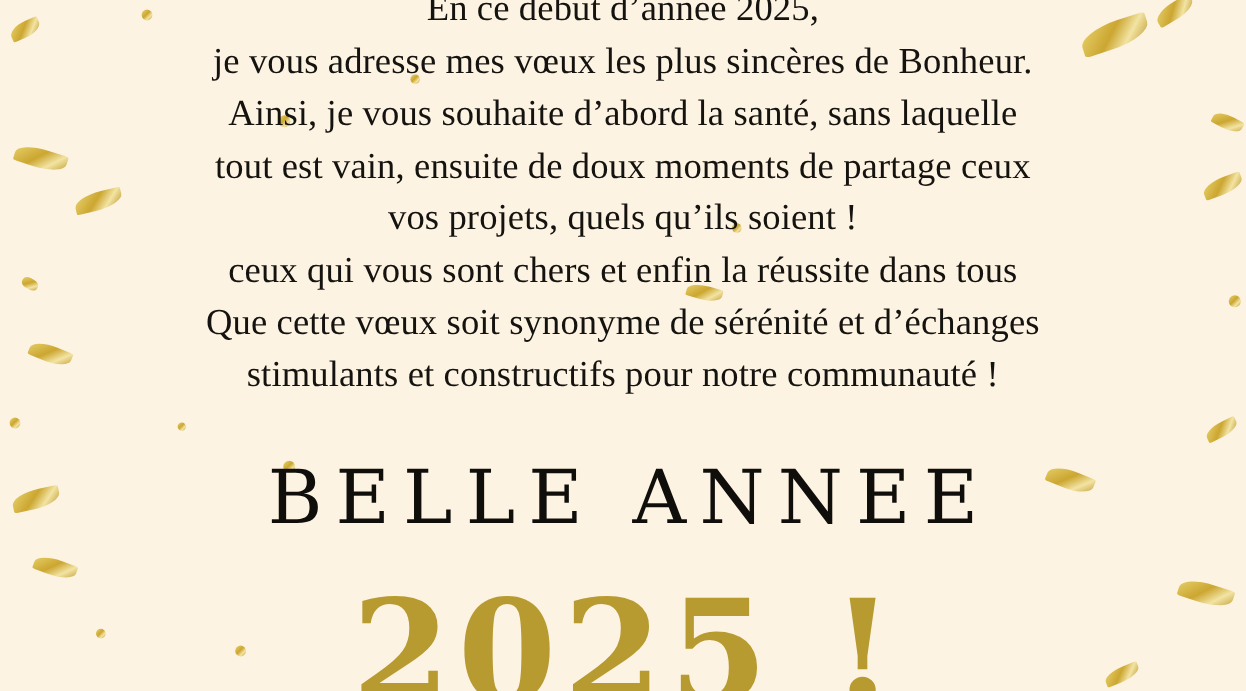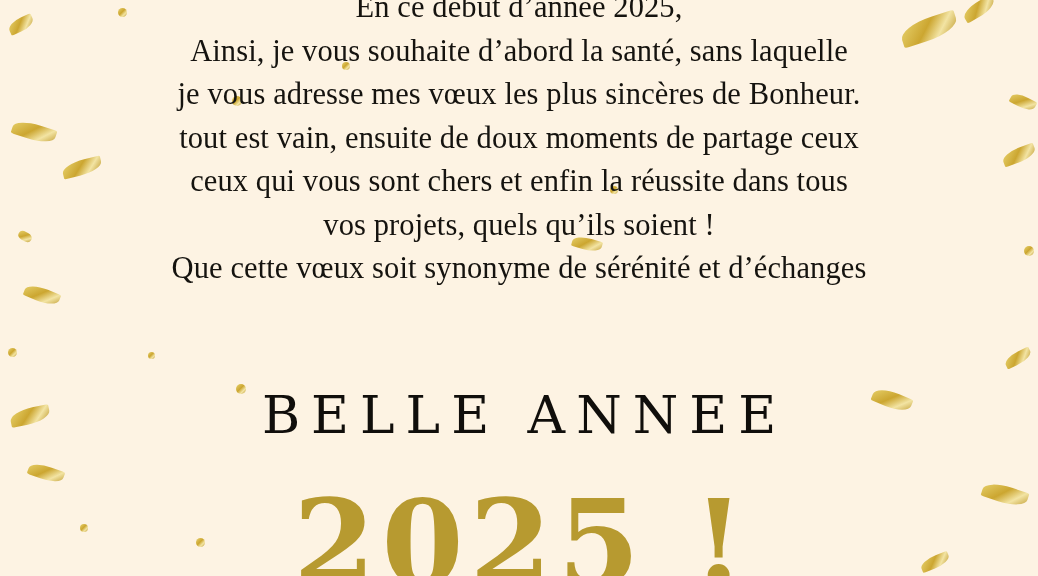--- a/index.html
+++ b/index.html
@@ -61,21 +61,21 @@
   #message .line {
     display: block;
     white-space: nowrap;
   }
   #belle-annee {
     position: absolute;
     top: 381px;
     left: 0;
     right: 0;
     color: #100e0b;
-    font-size: 52px;
+    font-size: 62px;
     line-height: 68px;
     letter-spacing: 11px;
     text-indent: 11px;
     font-weight: 400;
     font-family: "DejaVu Serif", "Liberation Serif", serif;
   }
   #year {
     position: absolute;
     top: 478px;
     left: 0;
@@ -120,26 +120,27 @@
       <div class="flake leaf" style="left: 920px; top: 556px; width: 30px; height: 12px; transform: rotate(-22deg);"></div>
       <div class="flake dot" style="left: 1024px; top: 246px; width: 10px; height: 10px; transform: rotate(0deg);"></div>
       <div class="flake dot" style="left: 148px; top: 352px; width: 7px; height: 7px; transform: rotate(0deg);"></div>
       <div class="flake dot" style="left: 80px; top: 524px; width: 8px; height: 8px; transform: rotate(0deg);"></div>
     </div>
 
   <div id="text-layer">
 
     <div id="message">
       <span class="line">En ce début d’année 2025,</span>
+      <span class="line">je vous adresse mes vœux les plus sincères de Bonheur.</span>
       <span class="line">Ainsi, je vous souhaite d’abord la santé, sans laquelle</span>
-      <span class="line">je vous adresse mes vœux les plus sincères de Bonheur.</span>
       <span class="line">tout est vain, ensuite de doux moments de partage ceux</span>
+      <span class="line">vos projets, quels qu’ils soient !</span>
       <span class="line">ceux qui vous sont chers et enfin la réussite dans tous</span>
-      <span class="line">vos projets, quels qu’ils soient !</span>
       <span class="line">Que cette vœux soit synonyme de sérénité et d’échanges</span>
+      <span class="line">stimulants et constructifs pour notre communauté !</span>
     </div>
 
     <div id="belle-annee">BELLE ANNEE</div>
 
     <div id="year">2025 !</div>
 
   </div>
 </div>
 
 </body></html>

